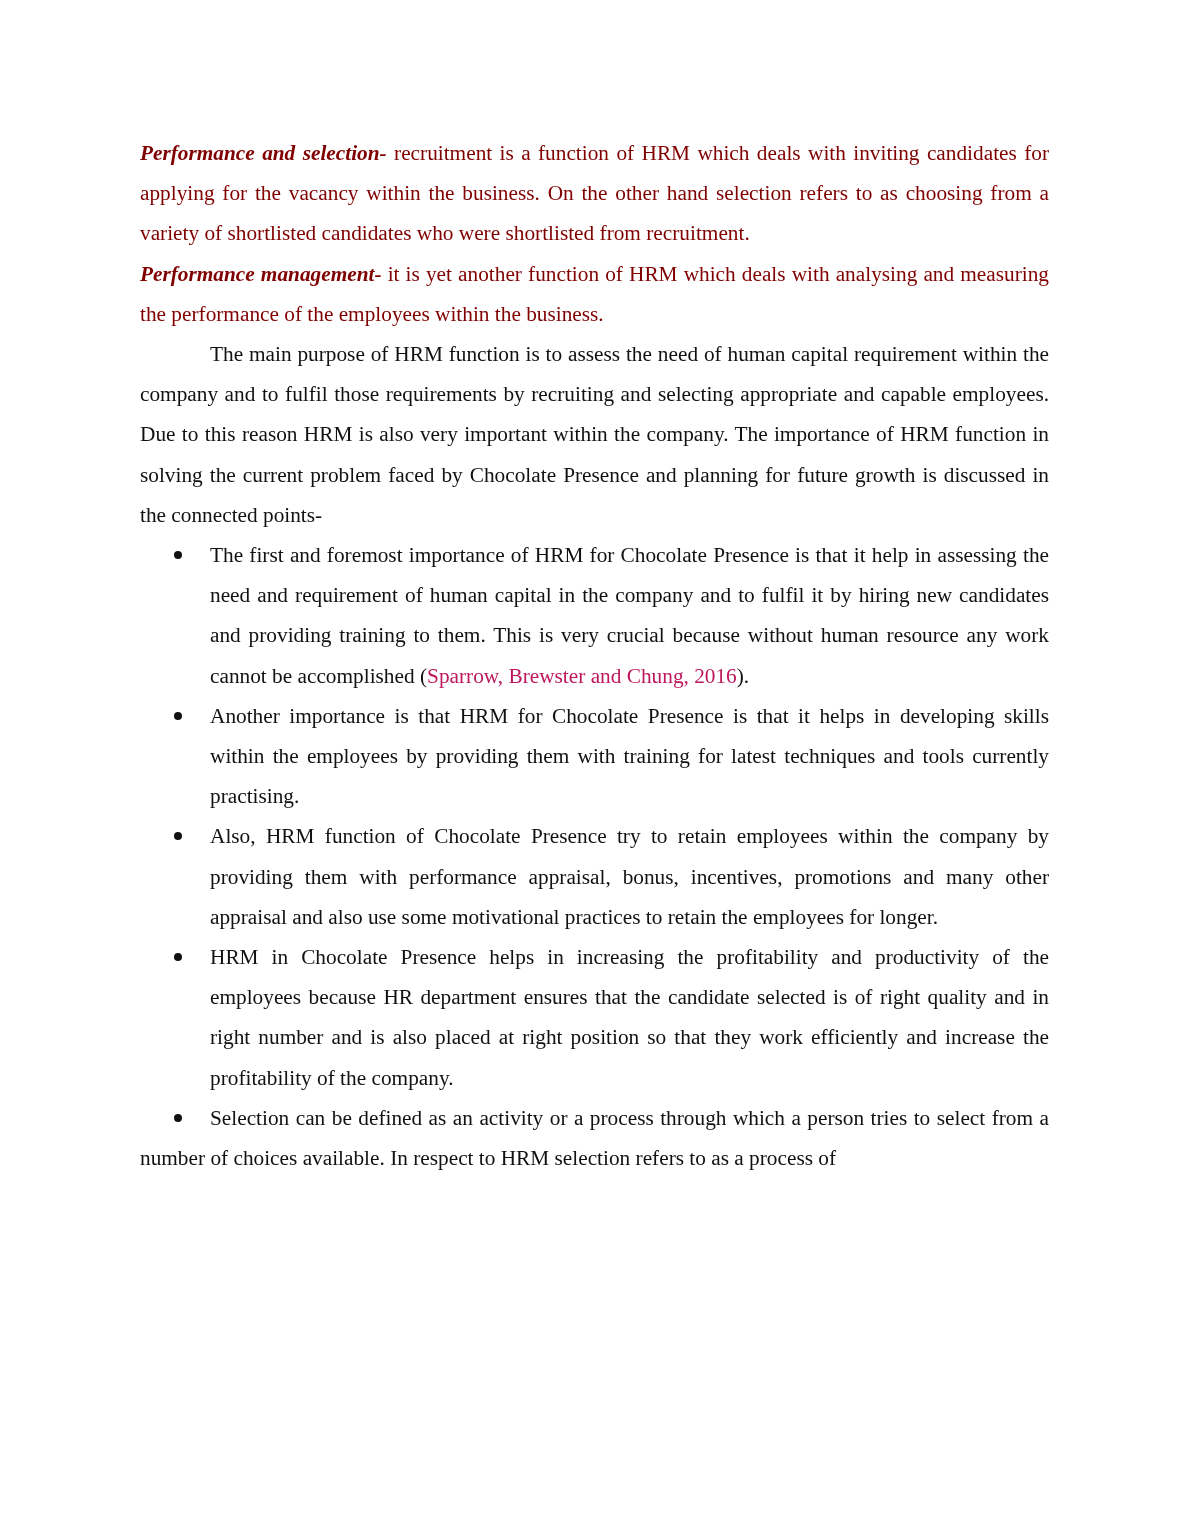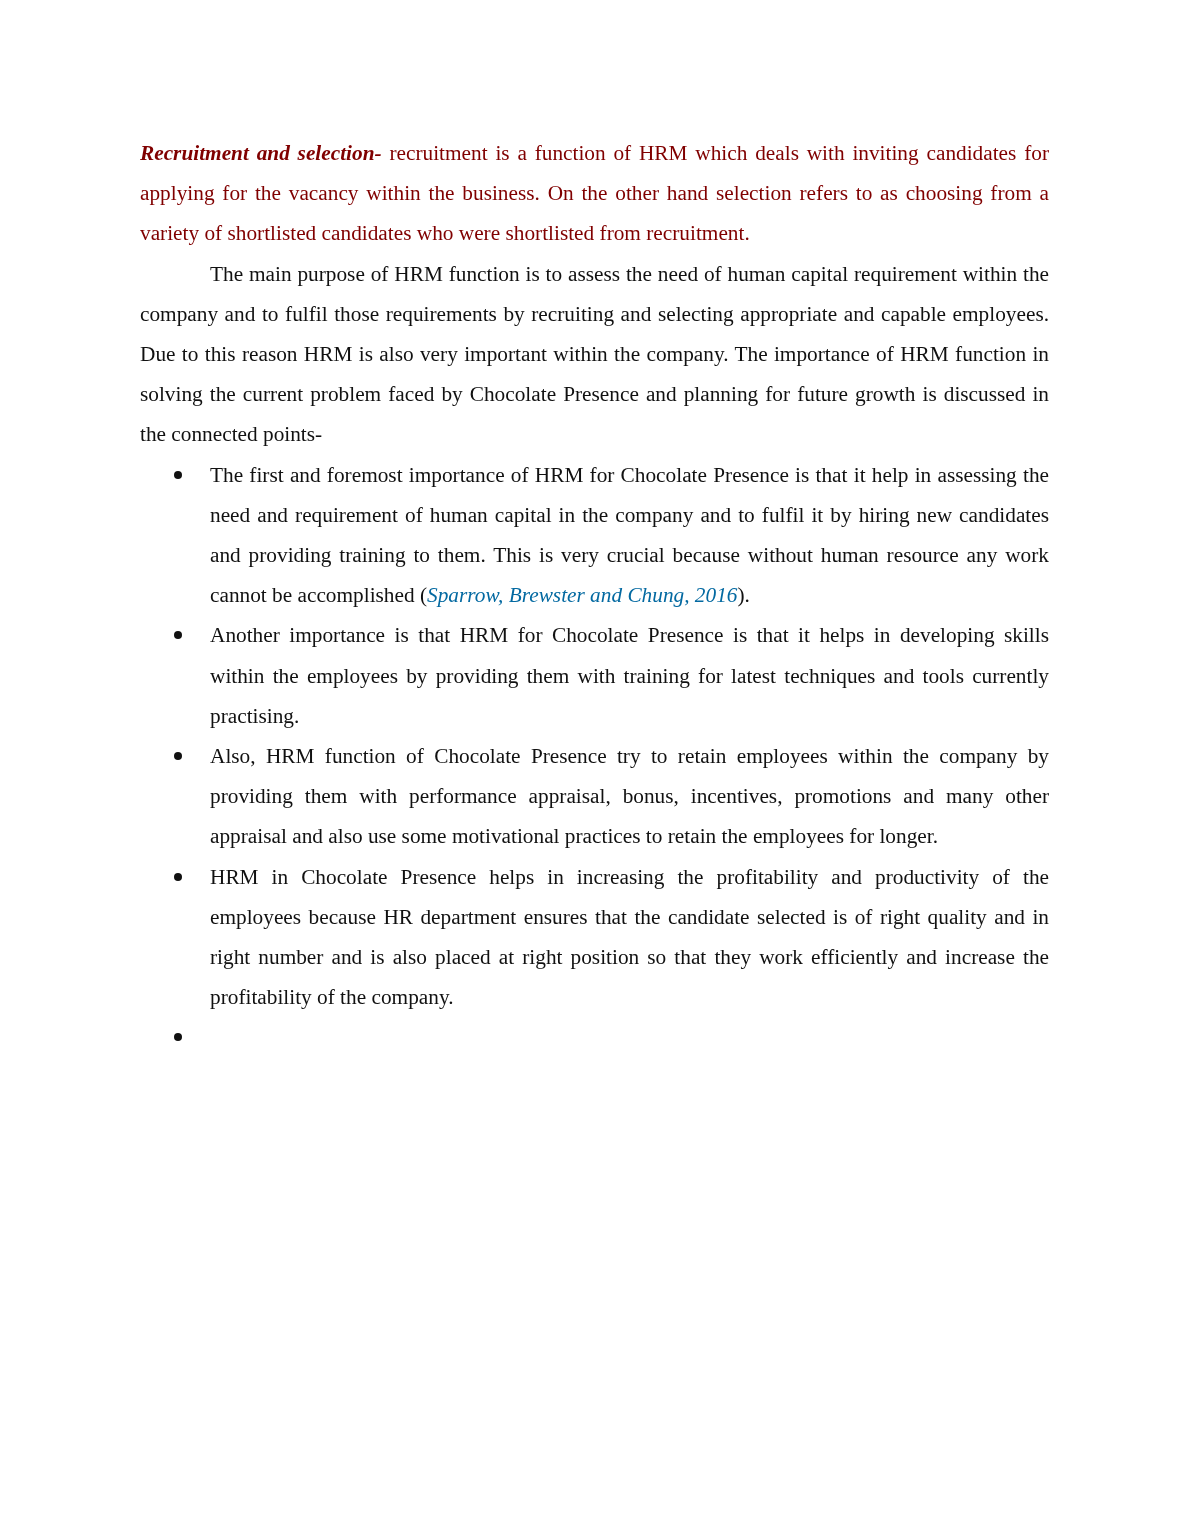--- a/index.html
+++ b/index.html
@@ -6,38 +6,40 @@
   body { width: 1190px; height: 1540px; position: relative; overflow: hidden; }
   .page {
     position: absolute; left: 140px; top: 133px; width: 909px;
     font-family: "Liberation Serif", serif; font-size: 21.3px;
     line-height: 40.2px; color: #111111;
   }
   p { margin: 0; text-align: justify; }
   .red { color: #800000; }
   .lbl { font-weight: bold; font-style: italic; }
   .indent { text-indent: 70px; }
-  .cite { color: #0369a1; font-style: italic; }
+  .cite { color: #be185d; }
   ul { list-style: none; margin: 0; padding: 0; }
   li { position: relative; padding-left: 70px; text-align: justify; }
   .bullet {
     position: absolute; left: 34px; top: 16px; width: 8px; height: 8px;
     border-radius: 50%; background: #111111;
   }
   .heading { text-decoration: underline; text-align: left; }
 </style>
 </head>
 <body>
 
 <div class="page">
-  <p class="red"><span class="lbl">Recruitment and selection</span><span class="lbl">-</span><span> recruitment is a function of HRM which deals with inviting candidates for applying for the vacancy within the business. On the other hand selection refers to as choosing from a variety of shortlisted candidates who were shortlisted from recruitment.</span></p>
+  <p class="red"><span class="lbl">Performance and selection</span><span class="lbl">-</span><span> recruitment is a function of HRM which deals with inviting candidates for applying for the vacancy within the business. On the other hand selection refers to as choosing from a variety of shortlisted candidates who were shortlisted from recruitment.</span></p>
+  <p class="red"><span class="lbl">Performance management</span><span class="lbl">-</span><span> it is yet another function of HRM which deals with analysing and measuring the performance of the employees within the business.</span></p>
 
   <p class="indent">The main purpose of HRM function is to assess the need of human capital requirement within the company and to fulfil those requirements by recruiting and selecting appropriate and capable employees. Due to this reason HRM is also very important within the company. The importance of HRM function in solving the current problem faced by Chocolate Presence and planning for future growth is discussed in the connected points-</p>
 
   <ul>
     <li><span class="bullet"></span><span>The first and foremost importance of HRM for Chocolate Presence is that it help in assessing the need and requirement of human capital in the company and to fulfil it by hiring new candidates and providing training to them. This is very crucial because without human resource any work cannot be accomplished (</span><span class="cite">Sparrow, Brewster and Chung, 2016</span><span>).</span></li>
     <li><span class="bullet"></span><span>Another importance is that HRM for Chocolate Presence is that it helps in developing skills within the employees by providing them with training for latest techniques and tools currently practising.</span></li>
     <li><span class="bullet"></span><span>Also, HRM function of Chocolate Presence try to retain employees within the company by providing them with performance appraisal, bonus, incentives, promotions and many other appraisal and also use some motivational practices to retain the employees for longer.</span></li>
     <li><span class="bullet"></span><span>HRM in Chocolate Presence helps in increasing the profitability and productivity of the employees because HR department ensures that the candidate selected is of right quality and in right number and is also placed at right position so that they work efficiently and increase the profitability of the company.</span></li>
     <li><span class="bullet"></span></li>
   </ul>
 
+  <p class="indent">Selection can be defined as an activity or a process through which a person tries to select from a number of choices available. In respect to HRM selection refers to as a process of</p>
 </div>
 
 </body></html>

